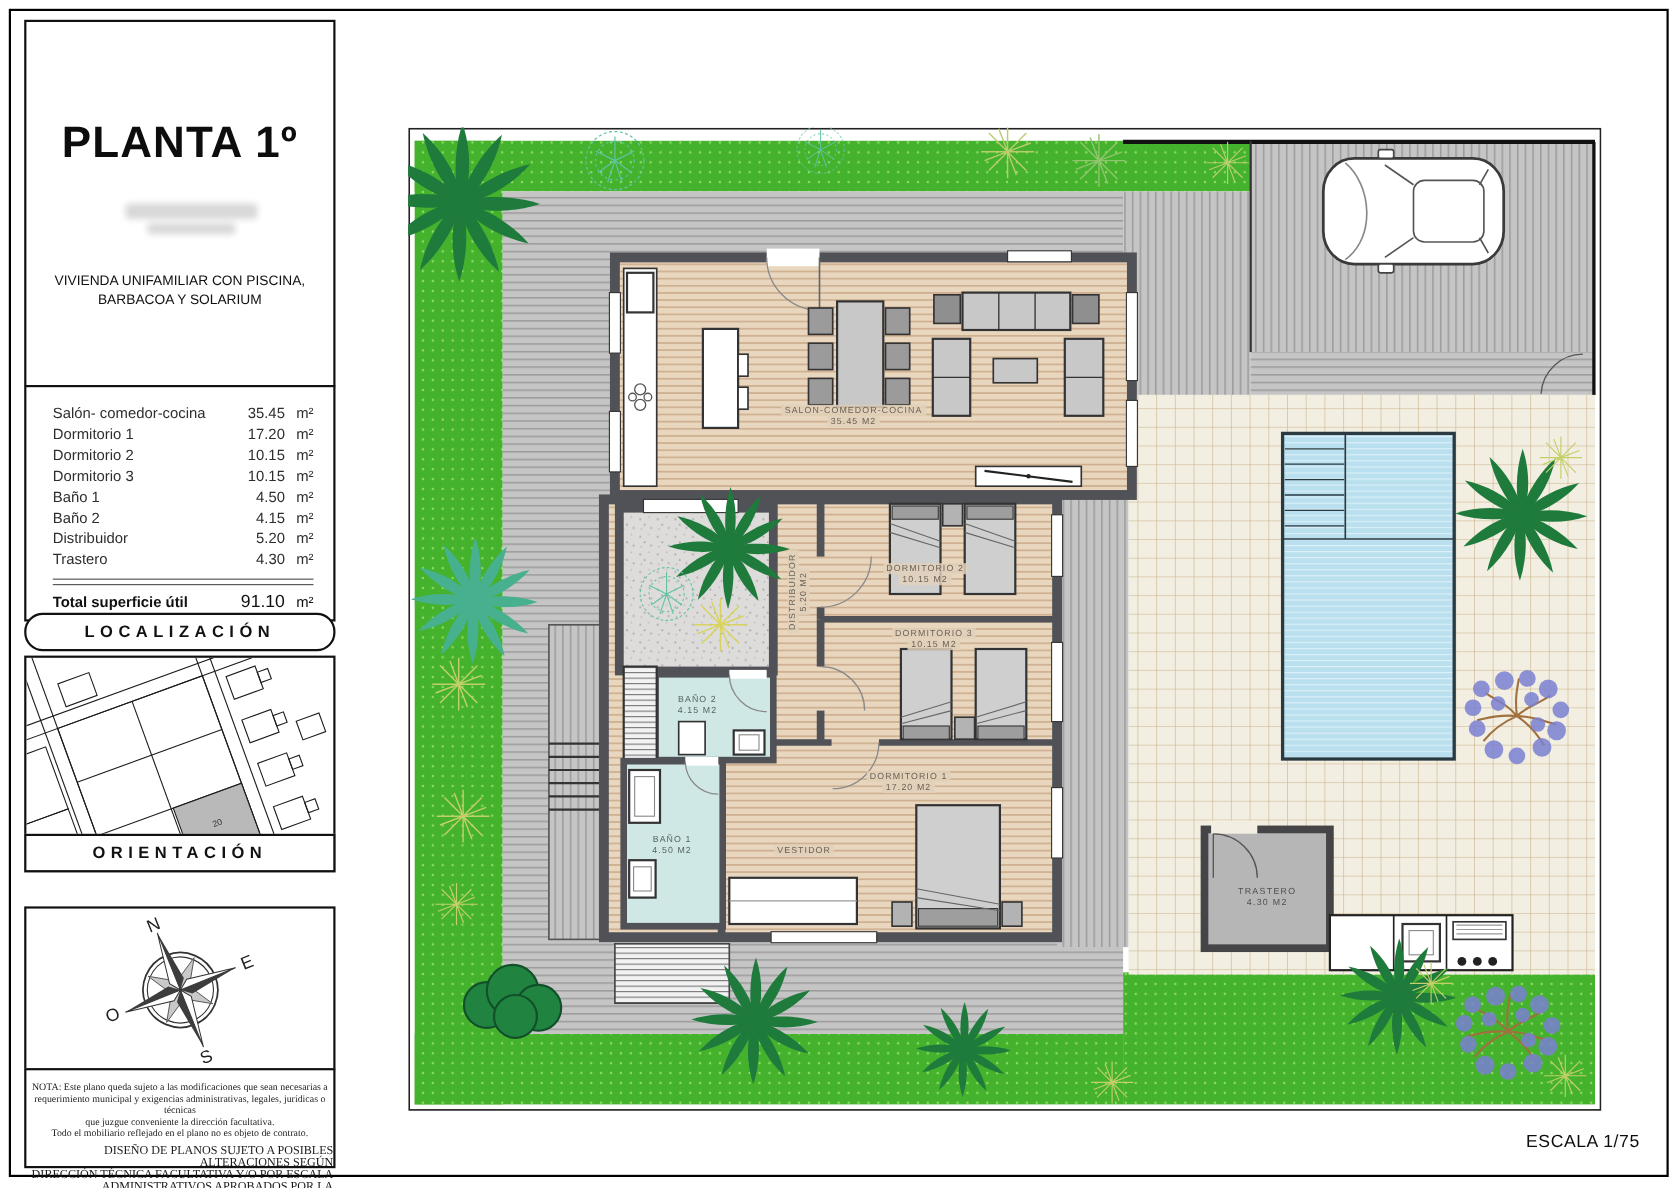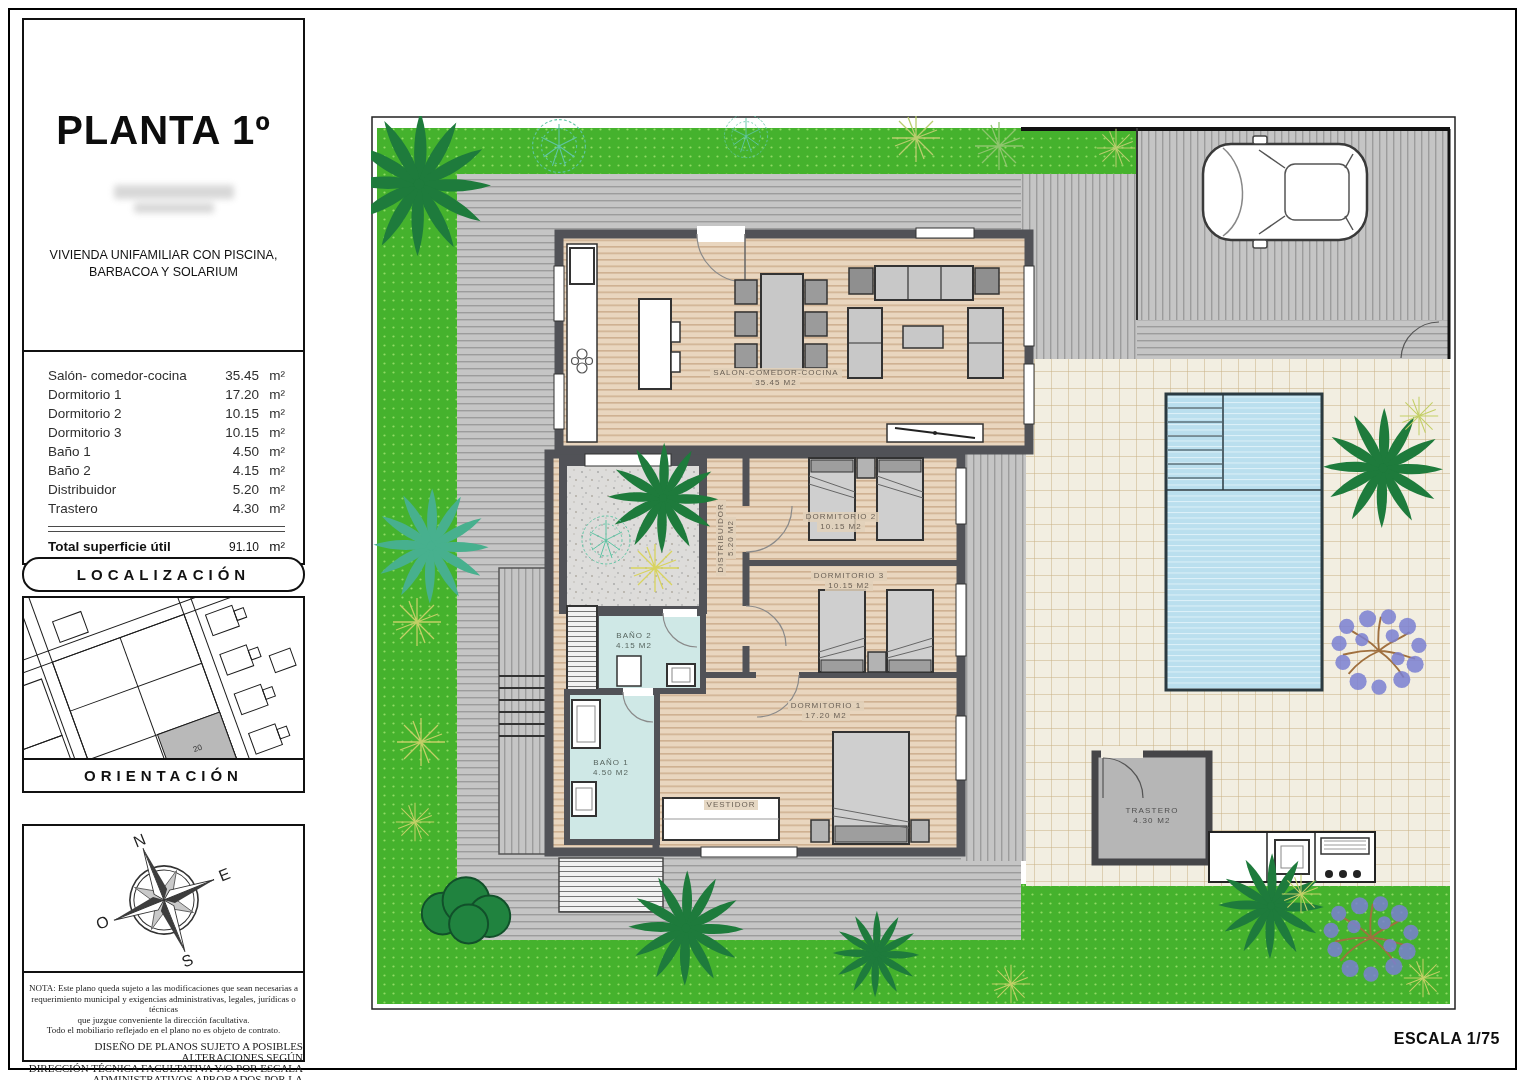--- a/index.html
+++ b/index.html
@@ -14,21 +14,21 @@
   .wm i{position:absolute;background:#8f8f8f;border-radius:3px;}
   .subtitle{margin-top:26px;font-size:12.5px;font-weight:400;line-height:17px;color:#111;}
   .areas-box{top:332px;height:215px;padding:14px 18px 0 24px;}
   .arow{display:flex;font-size:13.5px;line-height:19px;color:#2e2e2e;}
   .arow .al{flex:1;text-align:left;}
   .arow .av{width:50px;text-align:right;}
   .arow .au{width:26px;text-align:right;}
   .rule{border-top:1.5px solid #4a4a4a;border-bottom:1.5px solid #4a4a4a;height:4px;margin:8px 0 7px 0;}
   .trow{display:flex;align-items:baseline;font-size:13.5px;color:#111;}
   .trow .al{flex:1;font-weight:700;}
-  .trow .av{width:62px;text-align:right;font-size:12px;}
+  .trow .av{width:62px;text-align:right;font-size:16px;}
   .trow .au{width:26px;text-align:right;}
   .srow{display:flex;font-size:13.5px;line-height:19px;color:#2e2e2e;margin-top:10px;}
   .srow .al{flex:1;} .srow .av{width:50px;text-align:right;} .srow .au{width:26px;text-align:right;}
   .hdr-box{text-align:center;font-weight:700;font-size:15px;letter-spacing:5px;color:#111;}
   .loc-hdr{top:539px;height:35px;line-height:32px;border-radius:17px;}
   .map-box{top:578px;height:197px;overflow:hidden;}
   .ori-hdr{top:740px;height:35px;line-height:32px;}
   .compass-box{top:806px;height:149px;}
   .notes-box{top:953px;height:91px;font-family:"Liberation Serif",serif;color:#1c1c1c;text-align:center;padding-top:10px;}
   .nota-line{font-size:9px;line-height:10.5px;}
@@ -36,21 +36,21 @@
   .diseno-wrap{margin-top:5px;}
   
   .plan{position:absolute;left:371px;top:116px;width:1085px;height:660px;}
   .plan svg{position:absolute;left:0;top:0;}
   .plabel{position:absolute;display:flex;flex-direction:column;align-items:center;font-size:8px;letter-spacing:1px;color:#6b6156;line-height:10px;text-align:center;}
   .plabel span{padding:0 3px;}
   .wood-bg span{background:rgba(226,209,186,.85);}
   .bath-label{color:#57655f;}
   .gray-label{color:#4f4f4f;letter-spacing:1.2px;}
   .rot{transform:rotate(-90deg);}
-  .escala{position:absolute;left:1378px;top:1030px;width:122px;text-align:right;font-size:16px;font-weight:700;color:#0d0d0d;letter-spacing:.5px;}
+  .escala{position:absolute;left:1378px;top:1030px;width:122px;text-align:center;font-size:16px;font-weight:400;color:#0d0d0d;letter-spacing:.5px;}
 </style>
 </head>
 <body>
 
 <div class="page-border"></div>
 
 <div class="sidebar">
 
   <div class="box title-box">
     <div class="plan-title">PLANTA 1º</div>
@@ -568,21 +568,21 @@
     <span>4.15 M2</span>
   </div>
   <div class="plabel bath-label" style="left:182px;top:642px;width:116px;">
     <span>BAÑO 1</span>
     <span>4.50 M2</span>
   </div>
   <div class="plabel wood-bg rot" style="left:290px;top:412px;width:130px;">
     <span>DISTRIBUIDOR</span>
     <span>5.20 M2</span>
   </div>
-  <div class="plabel wood-bg" style="left:300px;top:684px;width:120px;">
+  <div class="plabel wood-bg" style="left:300px;top:652px;width:120px;">
     <span>VESTIDOR</span>
   </div>
   <div class="plabel gray-label" style="left:723px;top:690px;width:116px;">
     <span>TRASTERO</span>
     <span>4.30 M2</span>
   </div>
 </div>
 
 <div class="escala">ESCALA 1/75</div>
 

